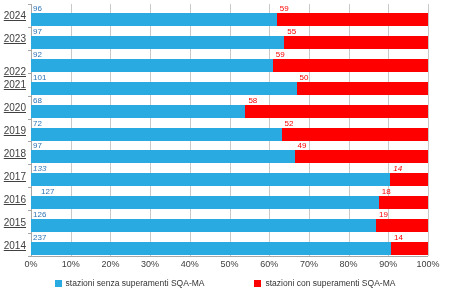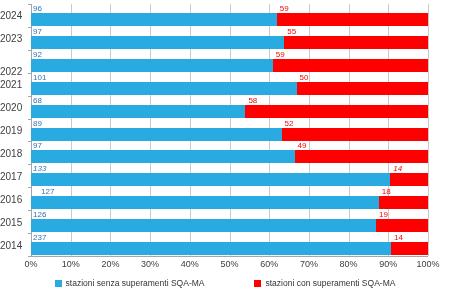--- a/index.html
+++ b/index.html
@@ -93,24 +93,25 @@
     position: absolute;
     left: 0;
     top: 4px;
     width: 31px;
     height: 252px;
   }
   .ytick {
     position: absolute;
     right: 5px;
     width: 26px;
-    text-align: left;
+    text-align: right;
     font-size: 10px;
     line-height: 11px;
     color: #404040;
+    text-decoration: underline;
   }
   .ytick-mark {
     position: absolute;
     right: 0;
     width: 3px;
     height: 1px;
     background: #a6a6a6;
   }
 
   
@@ -251,21 +252,21 @@
             <div class="seg seg-red" style="left: 214.38px; width: 182.62px; background: rgb(255, 0, 0);"></div>
           </div>
           <div class="val val-blue" style="color: rgb(46, 117, 182);">68</div>
           <div class="val val-red" style="color: rgb(255, 0, 0); left: 217.38px;">58</div>
         </div>
         <div class="row" style="top: 114.545px; height: 22.9091px;">
           <div class="bar-track">
             <div class="seg seg-blue" style="width: 250.507px; background: rgb(41, 171, 226);"></div>
             <div class="seg seg-red" style="left: 250.507px; width: 146.493px; background: rgb(255, 0, 0);"></div>
           </div>
-          <div class="val val-blue" style="color: rgb(46, 117, 182);">89</div>
+          <div class="val val-blue" style="color: rgb(46, 117, 182);">72</div>
           <div class="val val-red" style="color: rgb(255, 0, 0); left: 253.507px;">52</div>
         </div>
         <div class="row" style="top: 137.455px; height: 22.9091px;">
           <div class="bar-track">
             <div class="seg seg-blue" style="width: 263.608px; background: rgb(41, 171, 226);"></div>
             <div class="seg seg-red" style="left: 263.608px; width: 133.392px; background: rgb(255, 0, 0);"></div>
           </div>
           <div class="val val-blue" style="color: rgb(46, 117, 182);">97</div>
           <div class="val val-red" style="color: rgb(255, 0, 0); left: 266.608px;">49</div>
         </div>

